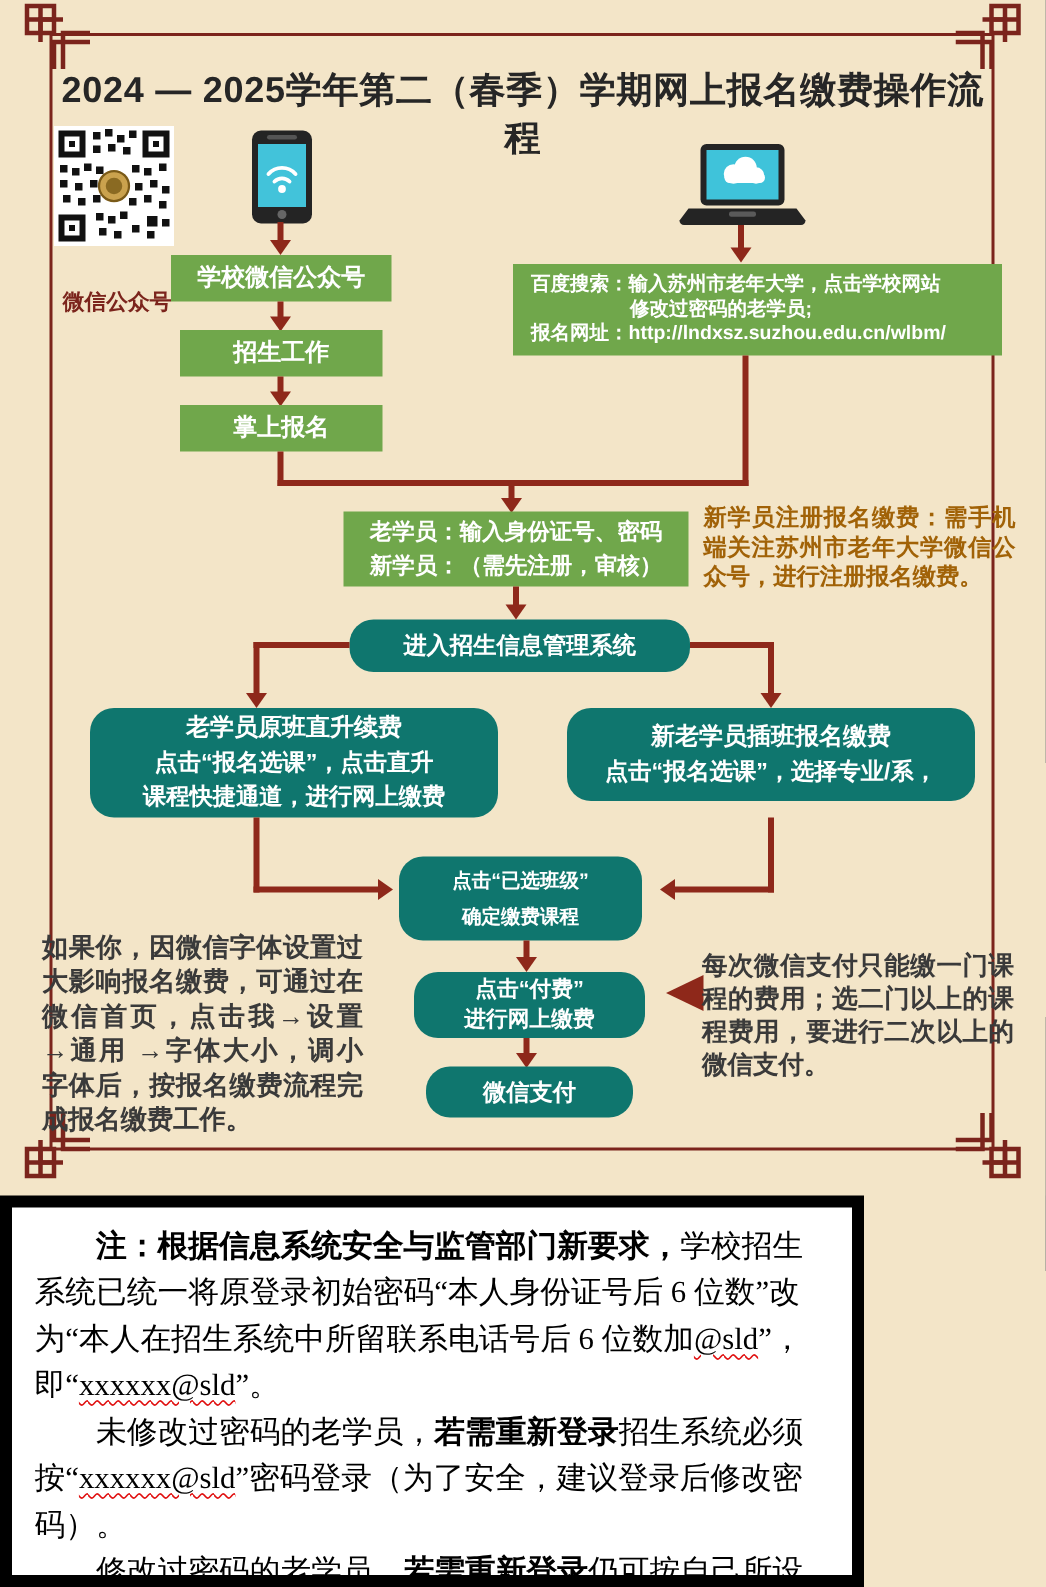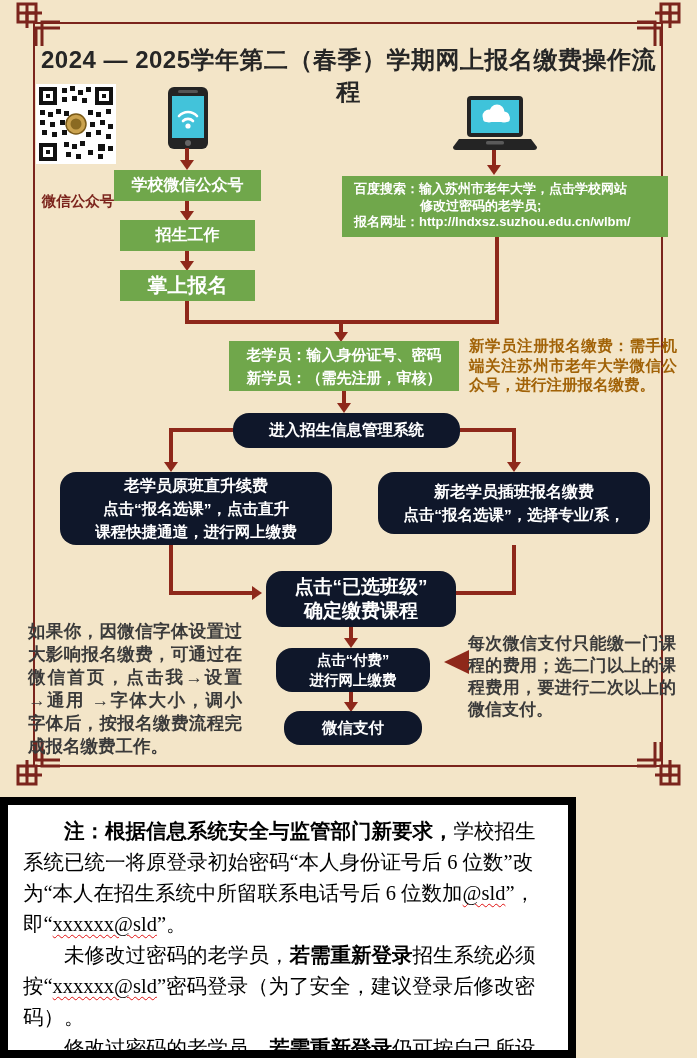--- a/index.html
+++ b/index.html
@@ -20,21 +20,21 @@
   .qr-label { position:absolute; left:26px; top:192px; width:104px; text-align:center;
     font-size:14.5px; font-weight:bold; color:#7b241c; }
   .phone { position:absolute; left:165px; top:86px; }
   .laptop { position:absolute; left:452px; top:96px; }
 
   .gbox, .obox {
     position:absolute; color:#fff; font-weight:bold; text-align:center;
     display:flex; flex-direction:column; justify-content:center;
   }
   .gbox { background:#70a74b; }
-  .obox { background:#0f172a;border-radius:16px; }
+  .obox { background:#0f766e;border-radius:16px; }
 
   .vline, .hline { position:absolute; background:#8e281a; }
   .vline { width:4px; }
   .hline { height:4px; }
   .ah-down { position:absolute; width:0; height:0;
     border-left:7px solid transparent; border-right:7px solid transparent; border-top:10px solid #8e281a; }
   .ah-right { position:absolute; width:0; height:0;
     border-top:7px solid transparent; border-bottom:7px solid transparent; border-left:10px solid #8e281a; }
   .ah-left { position:absolute; width:0; height:0;
     border-top:7px solid transparent; border-bottom:7px solid transparent; border-right:10px solid #8e281a; }
@@ -204,21 +204,21 @@
     </div>
     <div class="vline" style="left:185px;top:201px;height:11px;"></div>
     <div class="ah-down" style="left:180px;top:211px;"></div>
 
     <div class="gbox" style="left:120px;top:220px;width:135px;height:31px;font-size:16px;">
       <span>招生工作</span>
     </div>
     <div class="vline" style="left:185px;top:251px;height:11px;"></div>
     <div class="ah-down" style="left:180px;top:261px;"></div>
 
-    <div class="gbox" style="left:120px;top:270px;width:135px;height:31px;font-size:20px;">
+    <div class="gbox" style="left:120px;top:270px;width:135px;height:31px;font-size:16px;">
       <span>掌上报名</span>
     </div>
 
     <div class="vline" style="left:492px;top:150px;height:16px;"></div>
     <div class="ah-down" style="left:487px;top:165px;"></div>
 
     <div class="searchbox">
       <div>百度搜索：输入苏州市老年大学，点击学校网站</div>
       <div class="indent">修改过密码的老学员;</div>
       <div>报名网址：http://lndxsz.suzhou.edu.cn/wlbm/</div>
@@ -261,21 +261,21 @@
       <span>点击“报名选课”，选择专业/系，</span>
     </div>
 
     <div class="vline" style="left:169px;top:545px;height:50px;"></div>
     <div class="hline" style="left:169px;top:591px;width:84px;"></div>
     <div class="ah-right" style="left:252px;top:586px;"></div>
     <div class="vline" style="left:512px;top:545px;height:50px;"></div>
     <div class="hline" style="left:450px;top:591px;width:66px;"></div>
     <div class="ah-left" style="left:440px;top:586px;"></div>
 
-    <div class="obox" style="left:266px;top:571px;width:190px;height:56px;font-size:19px;line-height:24px;">
+    <div class="obox" style="left:266px;top:571px;width:162px;height:56px;font-size:13px;line-height:24px;">
       <span>点击“已选班级”</span>
       <span>确定缴费课程</span>
     </div>
     <div class="vline" style="left:349px;top:627px;height:12px;"></div>
     <div class="ah-down" style="left:344px;top:638px;"></div>
 
     <div class="obox" style="left:276px;top:648px;width:154px;height:44px;font-size:14.5px;line-height:20px;">
       <span>点击“付费”</span>
       <span>进行网上缴费</span>
     </div>

